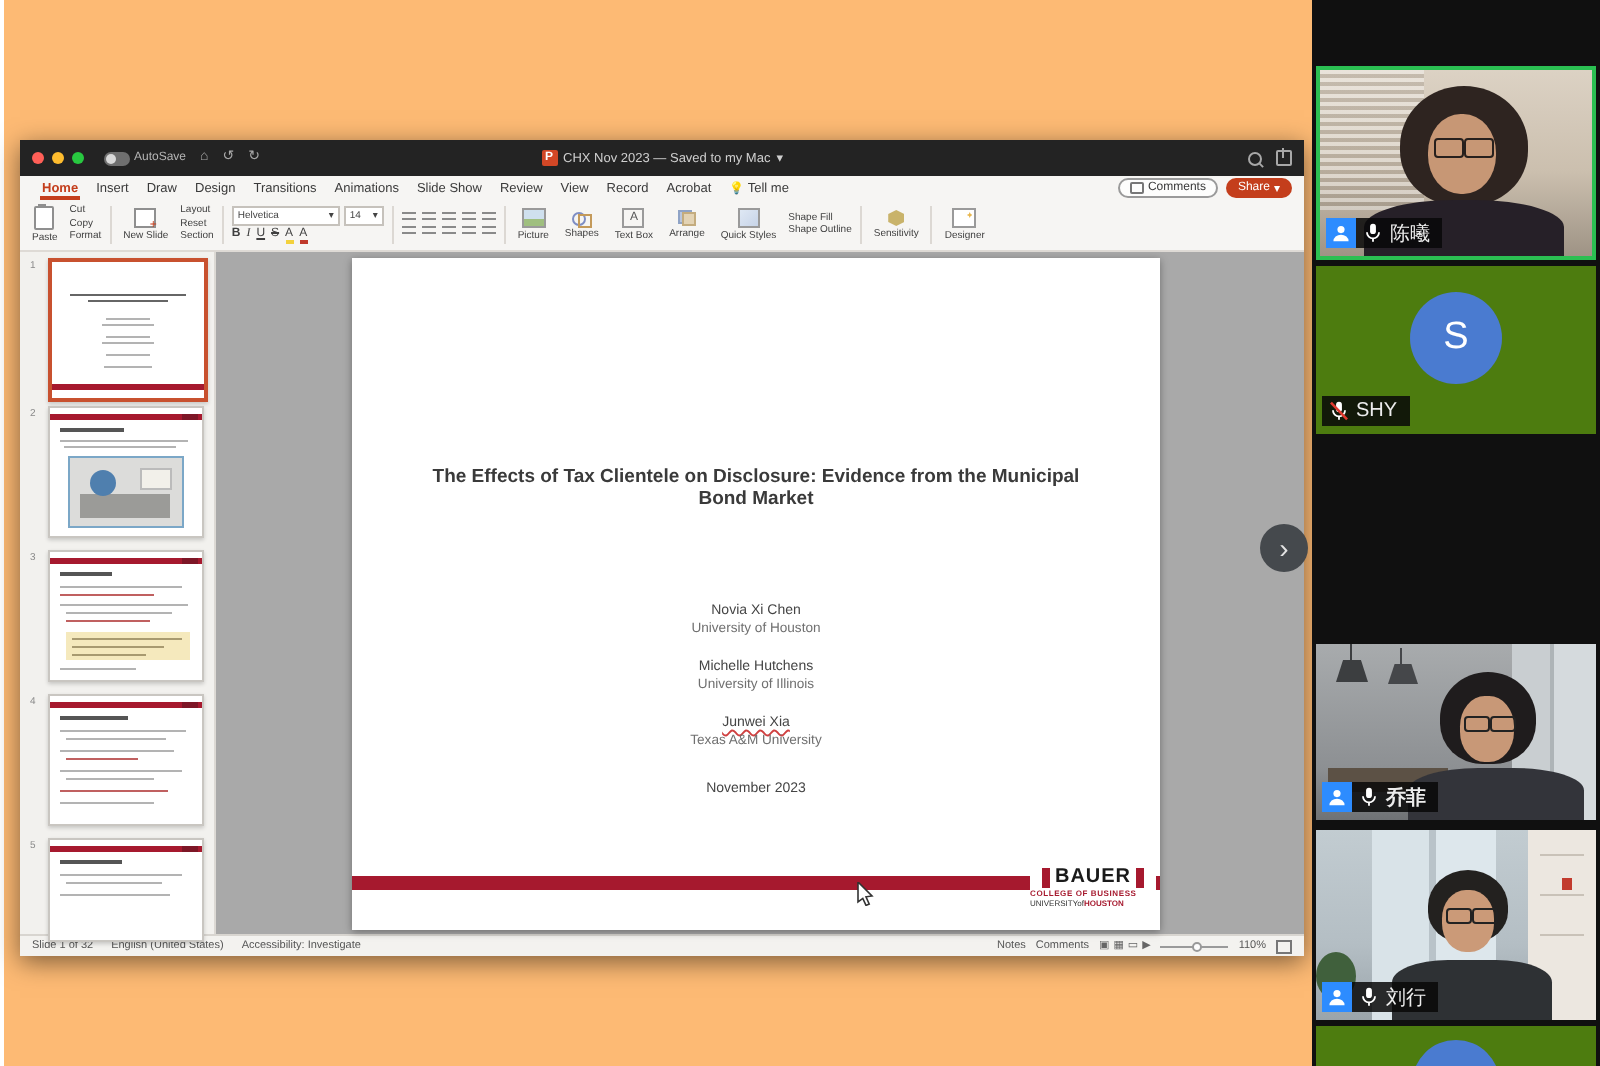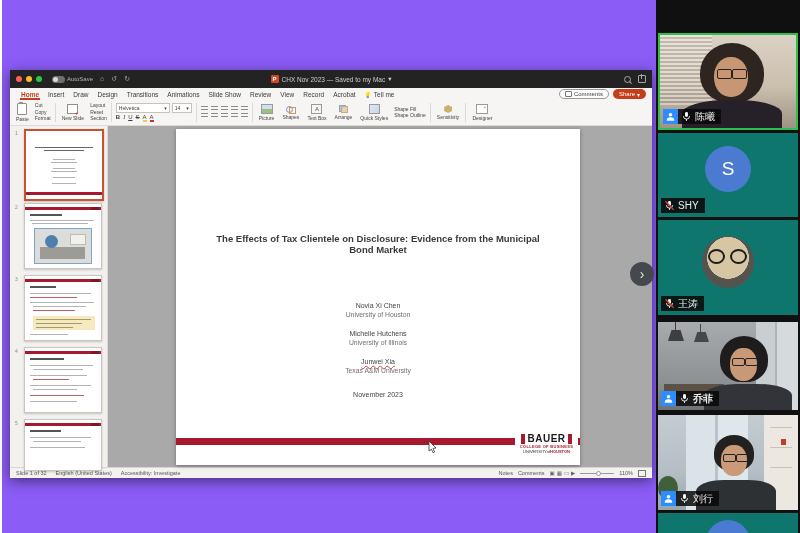--- a/index.html
+++ b/index.html
@@ -1,19 +1,19 @@
 <!DOCTYPE html>
 <html><head>
 <meta charset="utf-8">
 <style>
   html,body{margin:0;padding:0;background:#e8e8e8;}
   .screen{position:relative;width:800px;height:533px;background:#ffffff;overflow:hidden;
           font-family:"Liberation Sans","DejaVu Sans",sans-serif;}
   
-  .share{position:absolute;left:2px;top:0;width:654px;height:533px;background:#8b5cf6;}
+  .share{position:absolute;left:2px;top:0;width:654px;height:533px;background:#fdba74;}
   
   .ppt{position:absolute;left:8px;top:70px;width:642px;height:408px;background:#f6f5f3;
        box-shadow:0 3px 12px rgba(0,0,0,.5);display:flex;flex-direction:column;}
   .tbar{height:18px;background:#232323;display:flex;align-items:center;padding:0 6px;position:relative;flex:0 0 auto;}
   .tl{width:6px;height:6px;border-radius:50%;margin-right:4px;}
   .tl.r{background:#ff5f57}.tl.y{background:#febc2e}.tl.g{background:#28c840}
   .autosave{display:flex;align-items:center;gap:2px;margin-left:6px;font-size:6px;color:#b5b5b5;}
   .toggle{width:13px;height:7px;border-radius:4px;background:#6f6f6f;position:relative;display:inline-block;}
   .toggle::after{content:"";position:absolute;left:1px;top:1px;width:5px;height:5px;border-radius:50%;background:#d9d9d9;}
   .tico{font-size:7px;color:#a8a8a8;margin-left:7px;line-height:8px;}
@@ -84,21 +84,21 @@
   .slide{position:absolute;left:68px;top:3px;width:404px;height:336px;background:#fff;box-shadow:0 1px 4px rgba(0,0,0,.35);}
   .stitle{position:absolute;top:104px;left:32px;right:32px;text-align:center;font-size:9.5px;line-height:11px;
           font-weight:bold;color:#3a3a3a;}
   .authors{position:absolute;top:172px;left:0;right:0;text-align:center;}
   .ablock{margin-bottom:10px;}
   .aname{font-size:7px;color:#444;line-height:9px;}
   .aname.sp{text-decoration:underline;text-decoration-style:wavy;text-decoration-color:#d04040;}
   .aaff{font-size:6.8px;color:#707070;line-height:9px;}
   .sdate{margin-top:16px;font-size:7px;color:#444;}
   .sredbar{position:absolute;left:0;top:309px;width:100%;height:7px;background:#a6192e;}
-  .blogo{position:absolute;left:339px;top:302px;width:63px;height:34px;background:#fff;text-align:center;padding-top:2px;box-sizing:border-box;}
+  .blogo{position:absolute;left:339px;top:302px;width:63px;height:34px;background:#fff;padding-top:2px;box-sizing:border-box;}
   .brow{display:flex;align-items:center;justify-content:center;gap:2px;}
   .bbar{width:4px;height:10px;background:#a6192e;}
   .bname{font-size:10px;font-weight:bold;color:#1a1a1a;letter-spacing:.5px;line-height:11px;}
   .bline1{font-size:4px;color:#a6192e;font-weight:bold;letter-spacing:.3px;line-height:5px;}
   .bline2{font-size:4px;color:#333;line-height:5px;}
   .bline2 b{color:#a6192e;}
   .cursor{position:absolute;left:252px;top:312px;}
   
   .sbar{height:10px;background:#f3f2ef;border-top:1px solid #d8d5d0;display:flex;align-items:center;
         justify-content:space-between;font-size:5.5px;color:#555;padding:0 6px;flex:0 0 auto;}
@@ -111,21 +111,21 @@
   
   .chat{position:absolute;left:10px;top:436px;width:134px;height:30px;background:rgba(38,38,38,.93);
         border-radius:7px;display:flex;align-items:center;padding:0 8px;box-sizing:border-box;z-index:30;}
   .chat-text{flex:1;font-size:11px;color:#8f8f8f;margin-left:7px;letter-spacing:1px;}
   .chat-div{width:1px;height:16px;background:#5c5c5c;margin:0 7px;}
   .chev{color:#d9d9d9;font-size:13px;line-height:13px;}
   .expand{position:absolute;left:628px;top:262px;width:24px;height:24px;border-radius:50%;background:#45494d;
           color:#e3e3e3;font-size:14px;display:flex;align-items:center;justify-content:center;z-index:40;}
   
   .panel{position:absolute;left:656px;top:0;width:144px;height:533px;background:#101010;}
-  .tile{position:absolute;left:2px;width:140px;background:#0f766e;overflow:hidden;box-sizing:border-box;}
+  .tile{position:absolute;left:2px;width:140px;background:#4d7c0f;overflow:hidden;box-sizing:border-box;}
   .tile.speaking{border:2px solid #2bbf52;}
   .tlabel{position:absolute;left:3px;bottom:4px;display:flex;align-items:center;z-index:5;}
   .pbadge{width:15px;height:15px;display:flex;align-items:center;justify-content:center;flex:0 0 auto;}
   .pbadge.blue{background:#2d8cff;}.pbadge.orange{background:#f08c2d;}
   .lbl{display:flex;align-items:center;background:rgba(8,8,8,.85);color:#ececec;font-size:10px;
        height:15px;padding:0 6px 0 3px;gap:3px;white-space:nowrap;}
   .avatarS{position:absolute;left:47px;top:13px;width:46px;height:46px;border-radius:50%;background:#4a7bd0;
            color:#fff;font-size:19px;display:flex;align-items:center;justify-content:center;}
   .avatarP{position:absolute;left:44px;top:16px;width:52px;height:52px;border-radius:50%;
            background:radial-gradient(circle at 50% 42%,#d7c6a4 0 52%,#55534e 53% 100%);}
@@ -458,37 +458,20 @@
             <rect x="4.4" y="1" width="3.2" height="5.6" rx="1.6" fill="#fff"></rect>
             <path d="M2.7 5.6a3.3 3.3 0 0 0 6.6 0" fill="none" stroke="#fff" stroke-width="1"></path>
             <line x1="6" y1="8.9" x2="6" y2="10.8" stroke="#fff" stroke-width="1"></line>
             <line x1="1.6" y1="1.4" x2="10.4" y2="10.6" stroke="#e03a2f" stroke-width="1.4"></line>
           </svg>
           <span>SHY</span>
         </span>
       </div>
     </div>
 
-    <div class="tile" style="top:220px;height:95px;">
-      <div class="avatarP">
-        <span class="gl" style="left:6px;top:13px;"></span>
-        <span class="gl" style="left:28px;top:13px;"></span>
-      </div>
-      <div class="tlabel">
-        <span class="lbl">
-          <svg width="11" height="11" viewBox="0 0 12 12">
-            <rect x="4.4" y="1" width="3.2" height="5.6" rx="1.6" fill="#fff"></rect>
-            <path d="M2.7 5.6a3.3 3.3 0 0 0 6.6 0" fill="none" stroke="#fff" stroke-width="1"></path>
-            <line x1="6" y1="8.9" x2="6" y2="10.8" stroke="#fff" stroke-width="1"></line>
-            <line x1="1.6" y1="1.4" x2="10.4" y2="10.6" stroke="#e03a2f" stroke-width="1.4"></line>
-          </svg>
-          <span>王涛</span>
-        </span>
-      </div>
-    </div>
 
     <div class="tile" style="top:322px;height:88px;font-weight:bold;">
       <div class="sc" style="left:0;top:0;right:0;bottom:0;background:linear-gradient(180deg,#a8abad 0%,#8d9093 70%,#6f7275 100%);"></div>
       <div class="sc" style="right:0;top:0;width:42px;height:88px;background:linear-gradient(90deg,#c9ced1 0 45%,#aeb4b7 45% 50%,#d5dadd 50% 100%);"></div>
       <div class="sc" style="left:10px;top:8px;width:16px;height:11px;background:#3c3e40;clip-path:polygon(22% 0,78% 0,100% 100%,0 100%);"></div>
       <div class="sc" style="left:36px;top:10px;width:15px;height:10px;background:#45474a;clip-path:polygon(22% 0,78% 0,100% 100%,0 100%);"></div>
       <div class="sc" style="left:17px;top:0;width:1px;height:9px;background:#3c3e40;"></div>
       <div class="sc" style="left:42px;top:2px;width:1px;height:9px;background:#45474a;"></div>
       <div class="sc" style="left:6px;bottom:14px;width:60px;height:12px;background:#5c5145;"></div>
       <div class="sc" style="left:62px;top:14px;width:48px;height:46px;border-radius:50% 50% 44% 44%;background:#1f1c1d;"></div>

